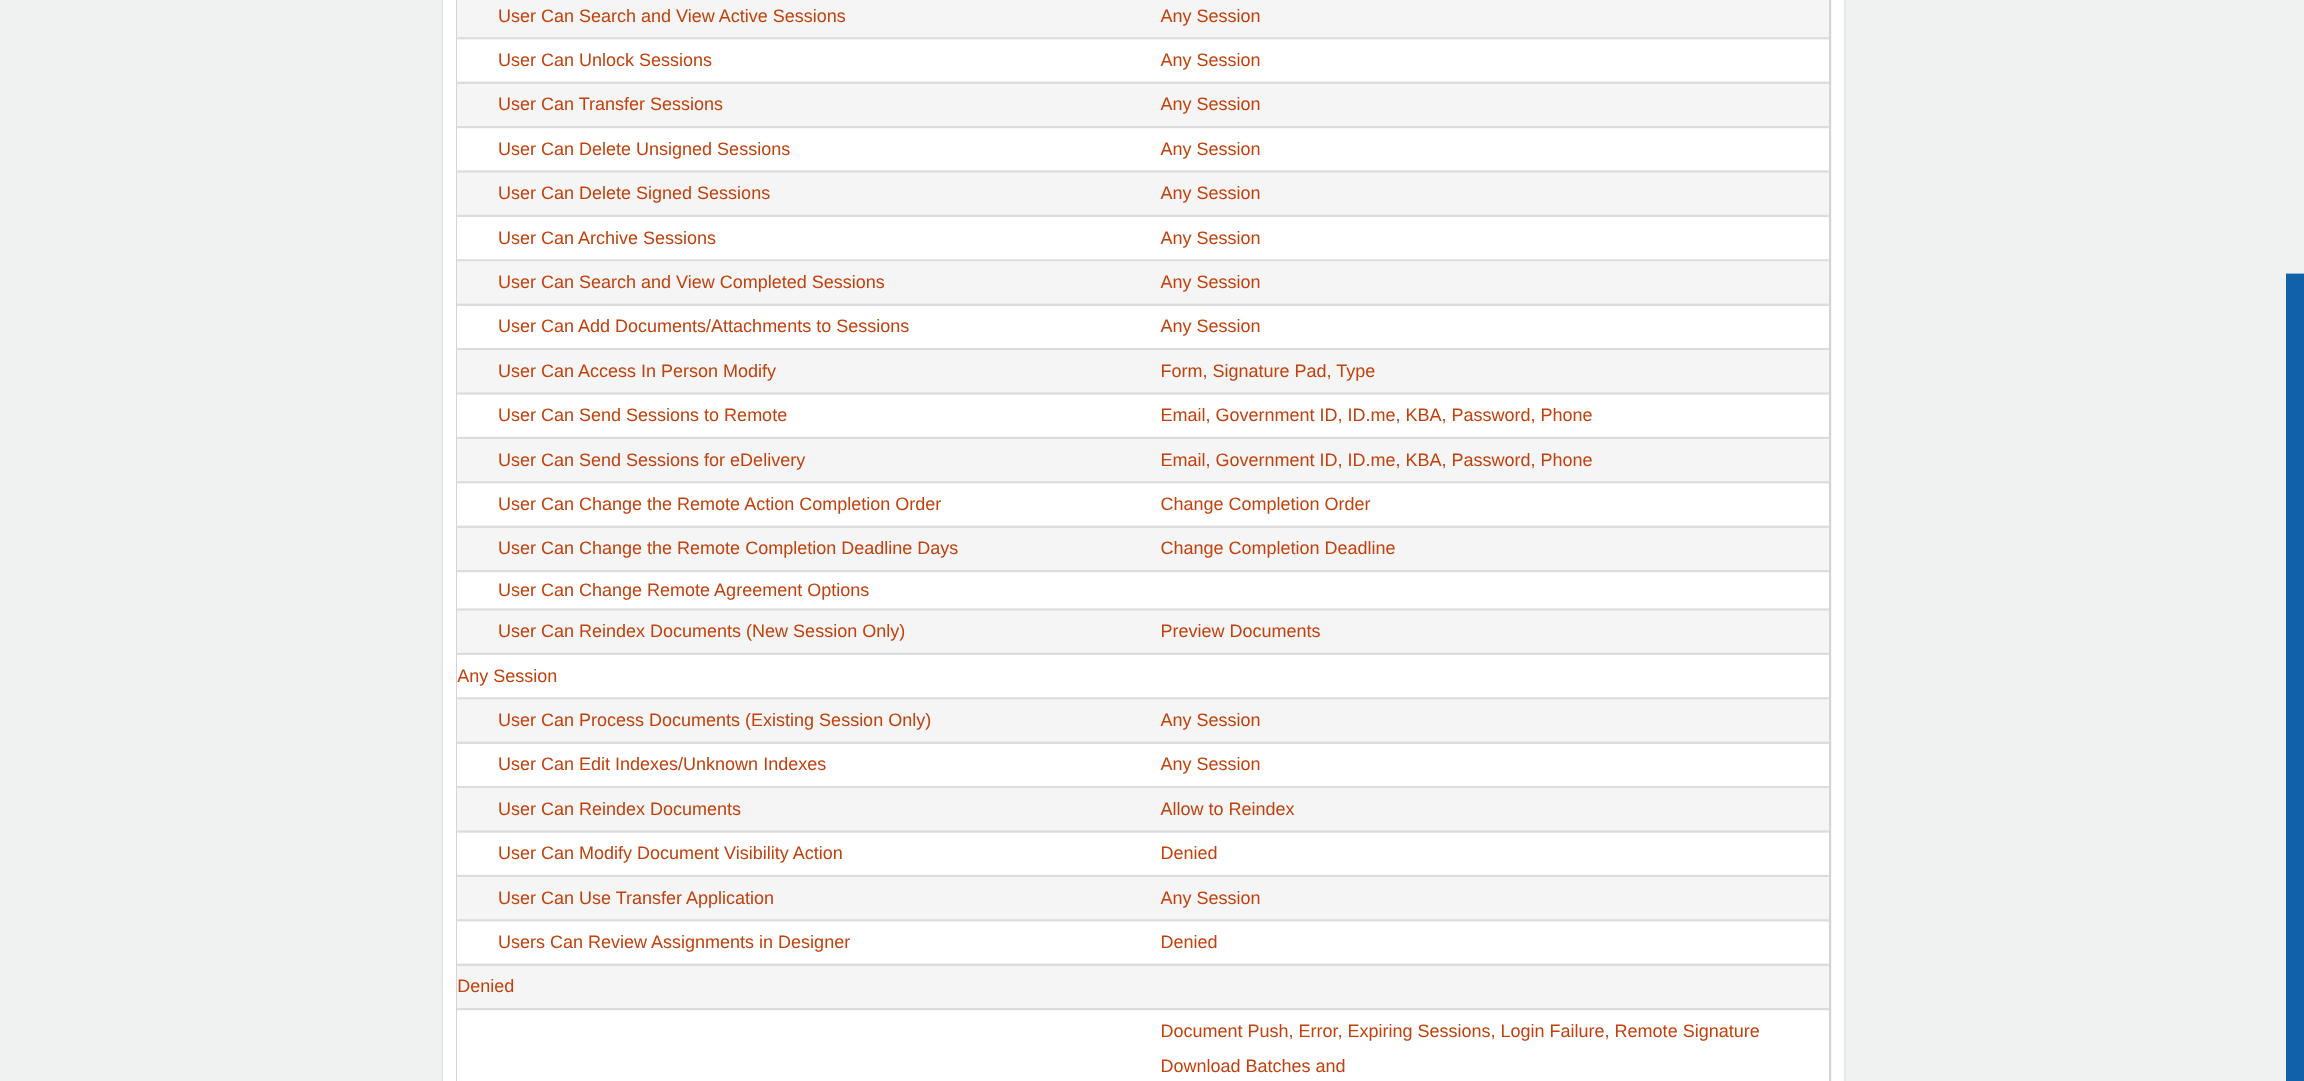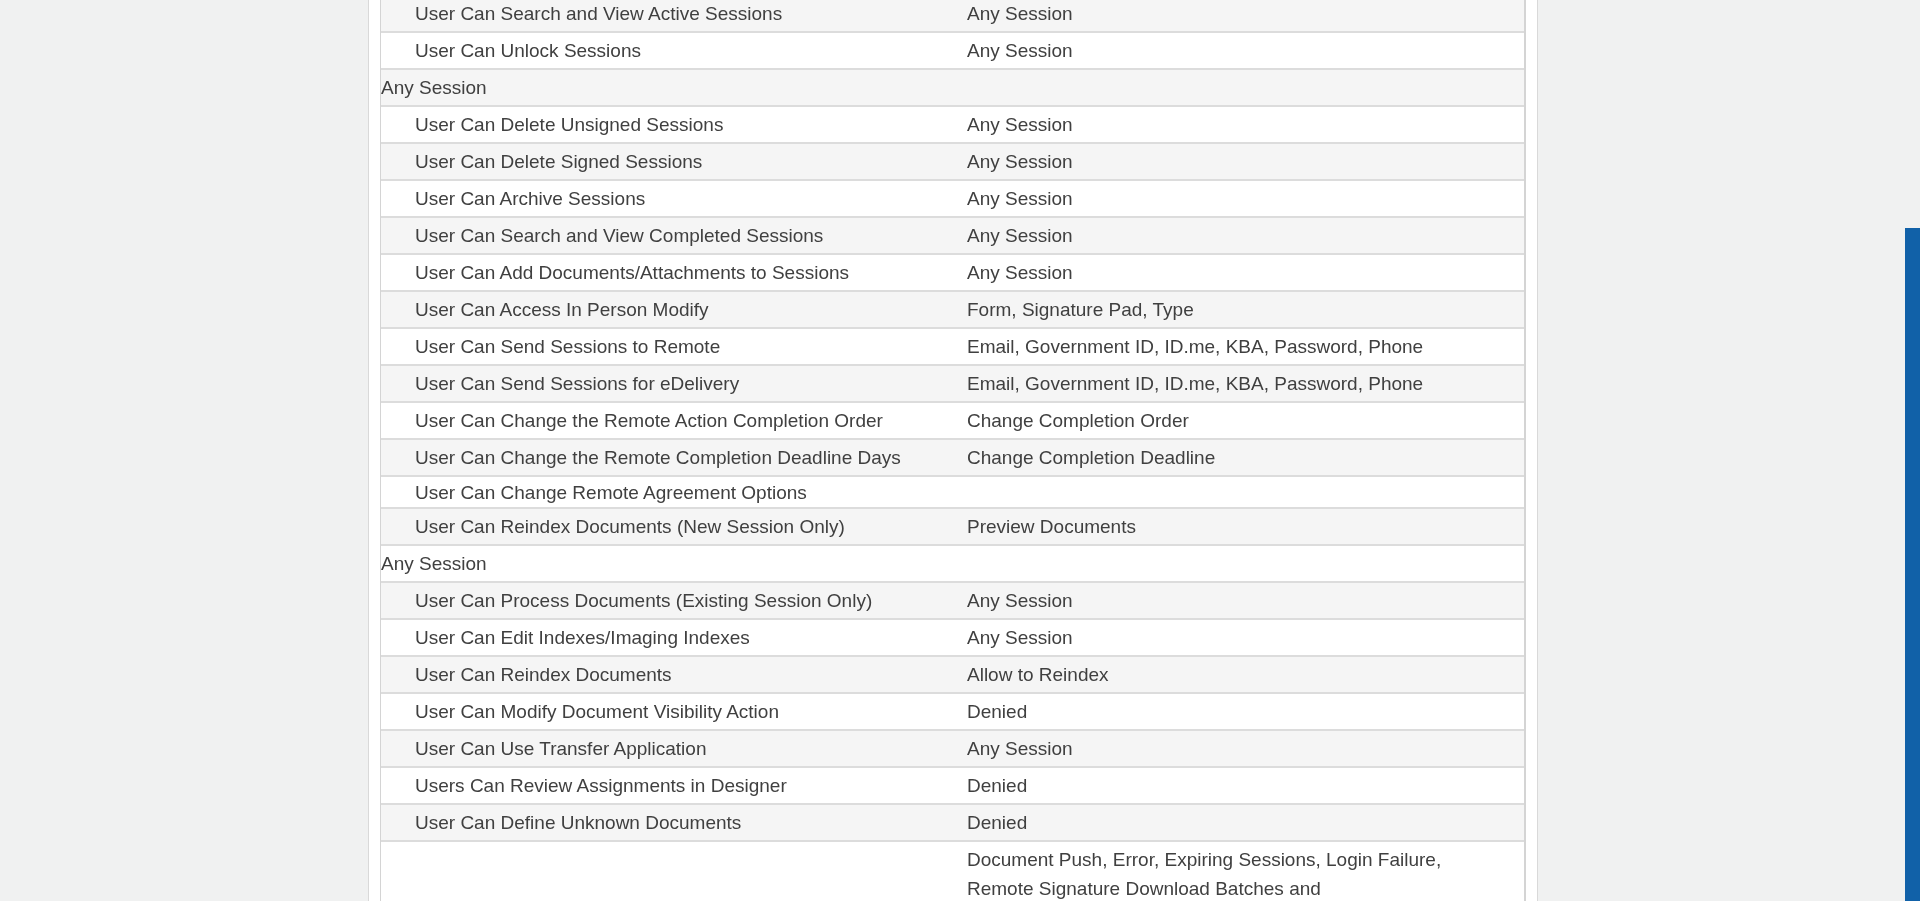--- a/index.html
+++ b/index.html
@@ -34,22 +34,22 @@
   .row {
     display: flex;
     align-items: center;
     min-height: 30px;
     border-bottom: 2px solid #dcdcdc;
     background: #ffffff;
   }
   .row:last-child { border-bottom: none; }
   .row.odd { background: #f5f5f5; }
   .cell {
-    font-size: 19px;
-    color: #404040;
+    font-size: 15px;
+    color: #c2410c;
     line-height: 29px;
   }
   .cell-permission {
     box-sizing: border-box;
     width: 586px;
     padding-left: 34px;
     flex: none;
     white-space: nowrap;
     overflow: hidden;
   }
@@ -76,20 +76,21 @@
     <div class="cell cell-permission">User Can Search and View Active Sessions</div>
     <div class="cell cell-value">Any Session</div>
   </div>
 
   <div class="row">
     <div class="cell cell-permission">User Can Unlock Sessions</div>
     <div class="cell cell-value">Any Session</div>
   </div>
 
   <div class="row odd">
+    <div class="cell cell-permission">User Can Transfer Sessions</div>
     <div class="cell cell-value">Any Session</div>
   </div>
 
   <div class="row">
     <div class="cell cell-permission">User Can Delete Unsigned Sessions</div>
     <div class="cell cell-value">Any Session</div>
   </div>
 
   <div class="row odd">
     <div class="cell cell-permission">User Can Delete Signed Sessions</div>
@@ -148,21 +149,21 @@
   <div class="row">
     <div class="cell cell-value">Any Session</div>
   </div>
 
   <div class="row odd">
     <div class="cell cell-permission">User Can Process Documents (Existing Session Only)</div>
     <div class="cell cell-value">Any Session</div>
   </div>
 
   <div class="row">
-    <div class="cell cell-permission">User Can Edit Indexes/Imaging Indexes</div>
+    <div class="cell cell-permission">User Can Edit Indexes/Unknown Indexes</div>
     <div class="cell cell-value">Any Session</div>
   </div>
 
   <div class="row odd">
     <div class="cell cell-permission">User Can Reindex Documents</div>
     <div class="cell cell-value">Allow to Reindex</div>
   </div>
 
   <div class="row">
     <div class="cell cell-permission">User Can Modify Document Visibility Action</div>
@@ -173,21 +174,20 @@
     <div class="cell cell-permission">User Can Use Transfer Application</div>
     <div class="cell cell-value">Any Session</div>
   </div>
 
   <div class="row">
     <div class="cell cell-permission">Users Can Review Assignments in Designer</div>
     <div class="cell cell-value">Denied</div>
   </div>
 
   <div class="row odd">
-    <div class="cell cell-permission">User Can Define Unknown Documents</div>
     <div class="cell cell-value">Denied</div>
   </div>
 
   <div class="row">
     <div class="cell cell-permission">User Can Access Reports</div>
     <div class="cell cell-value">Document Push, Error, Expiring Sessions, Login Failure, Remote Signature Download Batches and
 Failed Downloads, Remote Signature Status, Session Status, Status API Notifications,
 Transaction Based</div>
   </div>
 

